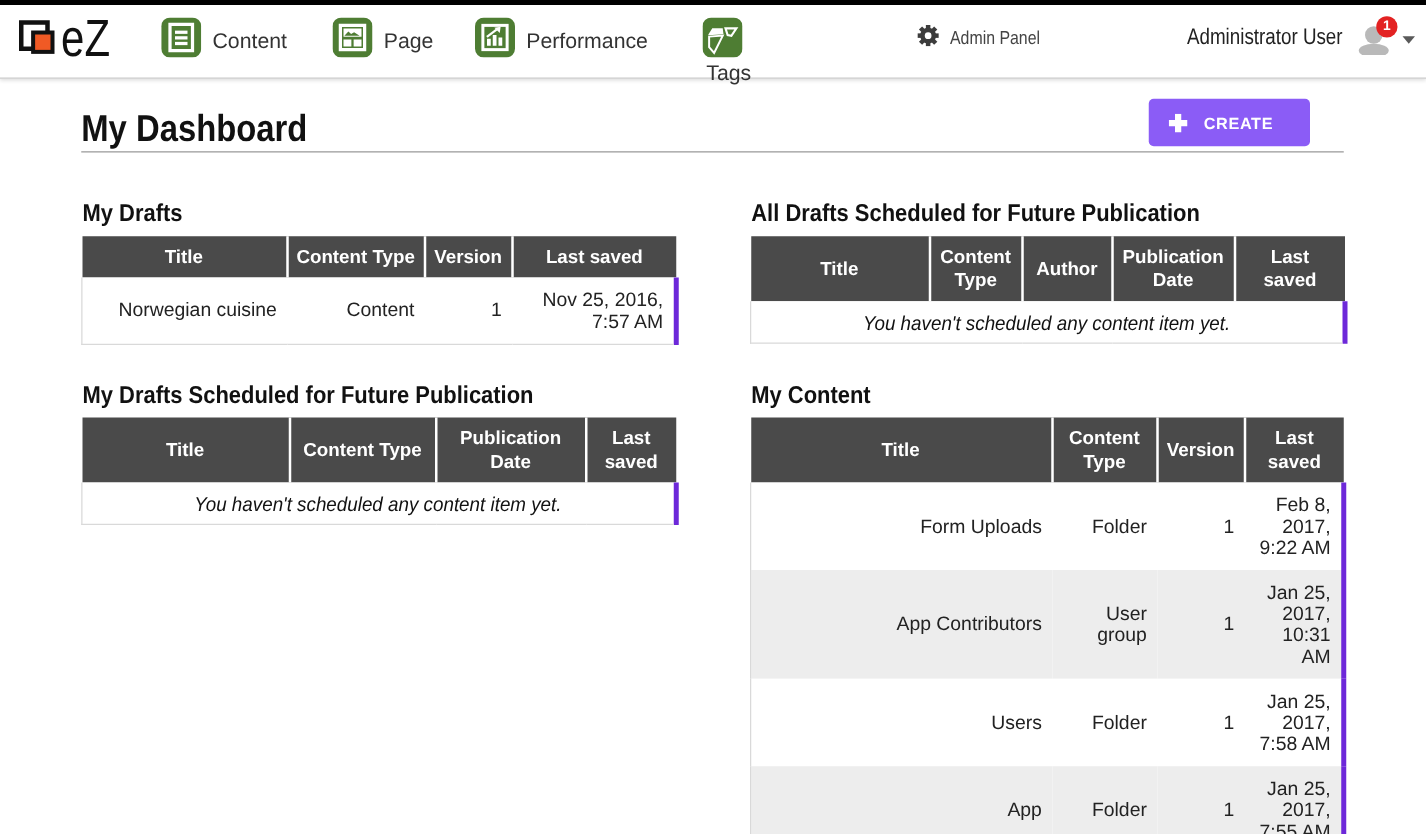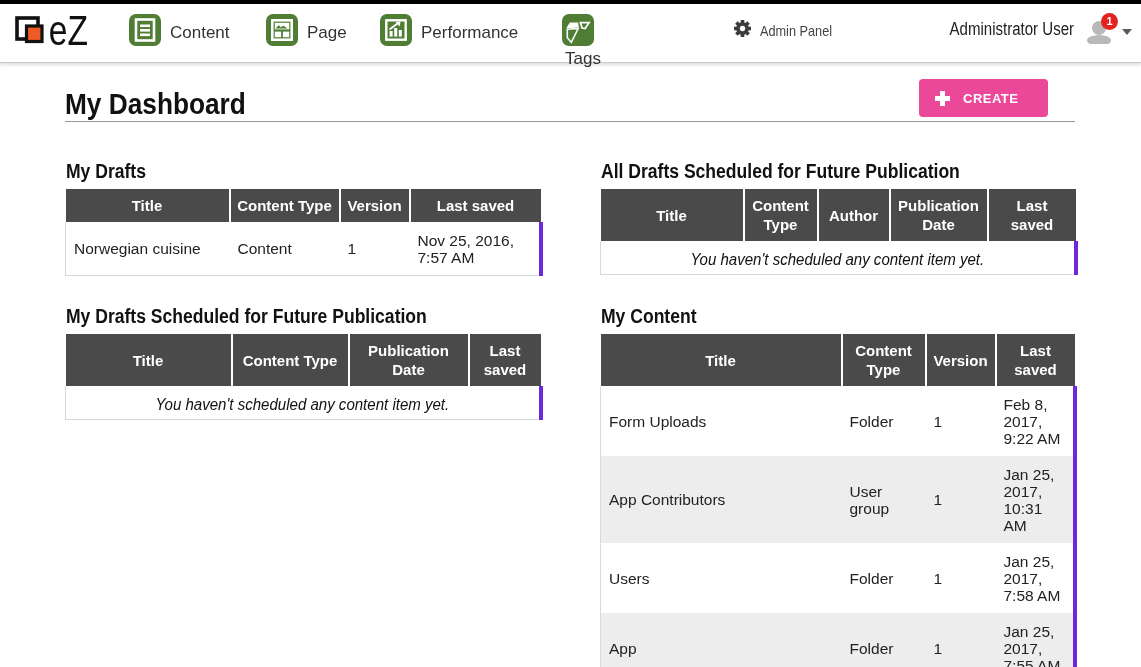--- a/index.html
+++ b/index.html
@@ -19,37 +19,37 @@
 .admin .lbl { margin-left:9px; font-size:15px; color:#444; display:inline-block; transform:scaleX(0.847); transform-origin:0 50%; position:relative; top:2px; }
 .user { position:absolute; right:9px; top:12px; display:flex; align-items:center; }
 .user .name { font-size:18px; color:#222; margin-right:12px; position:relative; top:1px; display:inline-block; transform:scaleX(0.835); transform-origin:100% 50%; }
 .avatarwrap { position:relative; width:26px; height:32px; }
 .badge { position:absolute; left:15px; top:1px; width:17px; height:17px; border-radius:50%;
   background:#e32222; color:#fff; font-size:11px; font-weight:bold; text-align:center;
   line-height:17px; z-index:2; }
 .caret { width:0; height:0; border-left:5px solid transparent; border-right:5px solid transparent;
   border-top:6px solid #5a5a5a; margin-left:10px; margin-top:7px; }
 h1 { position:absolute; left:65px; top:87px; font-size:30px; color:#111; font-weight:bold; transform:scaleX(0.875); transform-origin:0 50%; }
-.createbtn { position:absolute; left:919px; top:79px; width:129px; height:38px; background:#ec4899;
+.createbtn { position:absolute; left:919px; top:79px; width:129px; height:38px; background:#8b5cf6;
   border-radius:4px; color:#fff; display:flex; align-items:center; }
 .createbtn svg { margin-left:16px; }
 .createbtn .txt { margin-left:13px; font-size:13px; font-weight:bold; letter-spacing:0.5px; }
 .hr { position:absolute; left:65px; top:121px; width:1010px; height:1px; background:#999; }
 .sec { position:absolute; width:474px; }
 .sec h2 { font-size:19.5px; color:#111; font-weight:bold; line-height:23px; margin:0 0 6px 1px; transform:scaleX(0.9); transform-origin:0 50%; }
 .s1 { left:65px; top:160px; }
 .s2 { left:600px; top:160px; }
 .s3 { left:65px; top:305px; }
 .s4 { left:600px; top:305px; }
 table { border-collapse:collapse; table-layout:fixed; width:474px; }
 th { background:#4a4a4a; color:#fff; font-size:15px; font-weight:bold; text-align:center;
   padding:7px 6px; line-height:19px; white-space:nowrap; }
 th + th { border-left:2px solid #fff; }
 td { font-size:15.5px; color:#222; padding:9.5px 8px; line-height:17px; vertical-align:middle;
-  background:#fff; }
+  background:#fff;text-align:right; }
 tbody td:first-child { border-left:1px solid #d9d9d9; }
 tbody td:last-child { border-right:4px solid #6d28d9; }
 tbody tr:last-child td { border-bottom:1px solid #d9d9d9; }
 td.empty { text-align:center; font-style:italic; font-size:16px; padding:10px 8px 6px; color:#111;margin-top:28px; }
 td.empty span { display:inline-block; transform:scaleX(0.94); }
 .zebra tr:nth-child(even) td { background:#ededed; }
 </style>
 </head>
 <body>
 <div class="topbar"></div>

